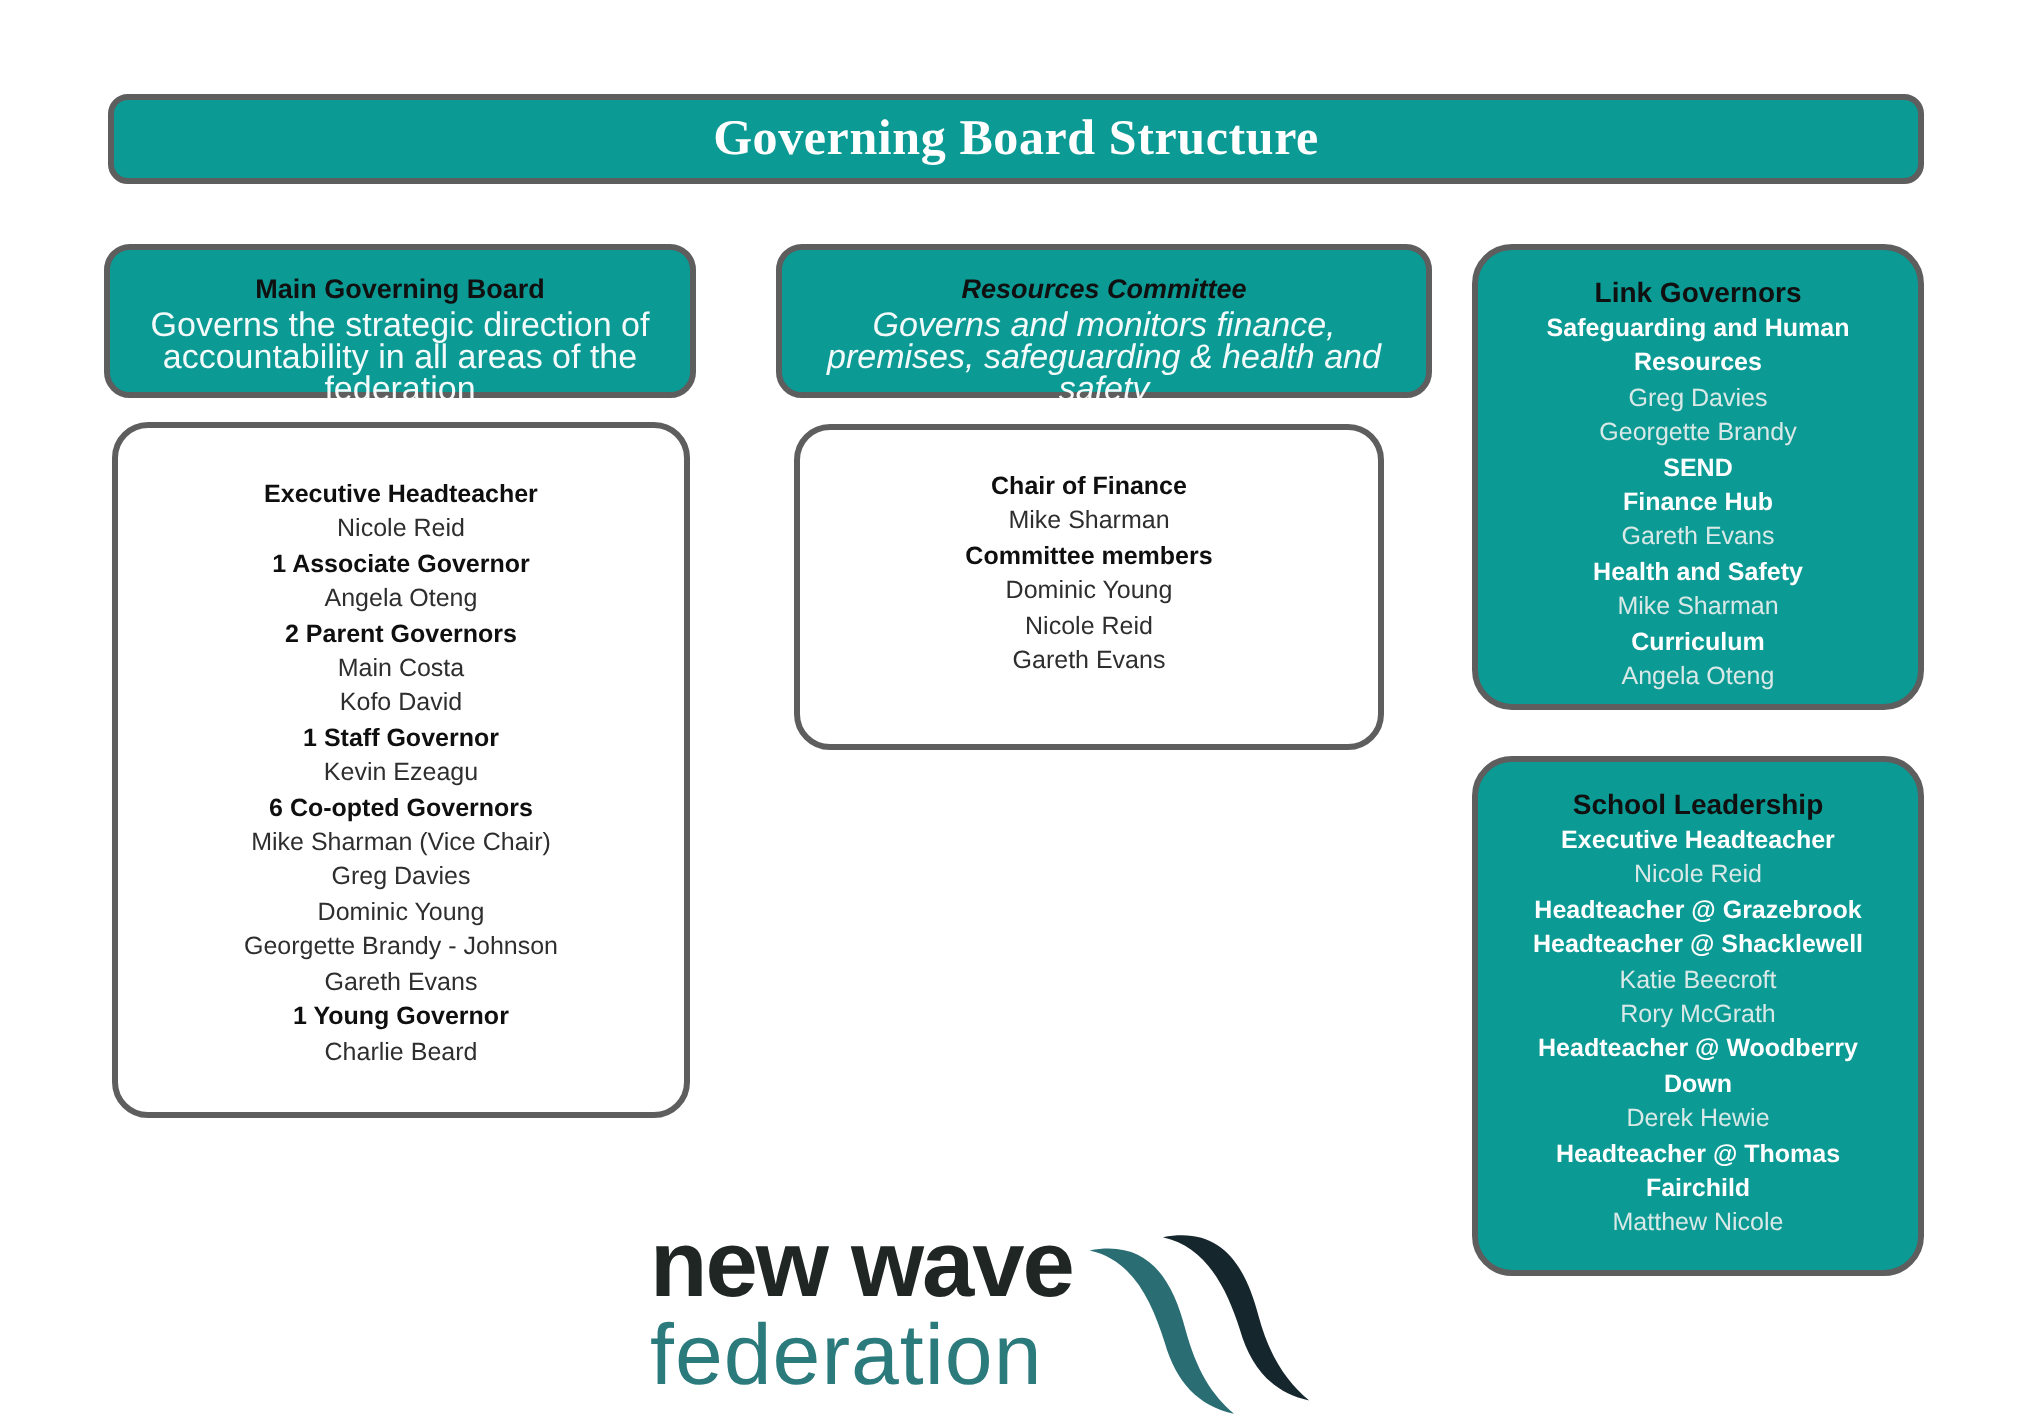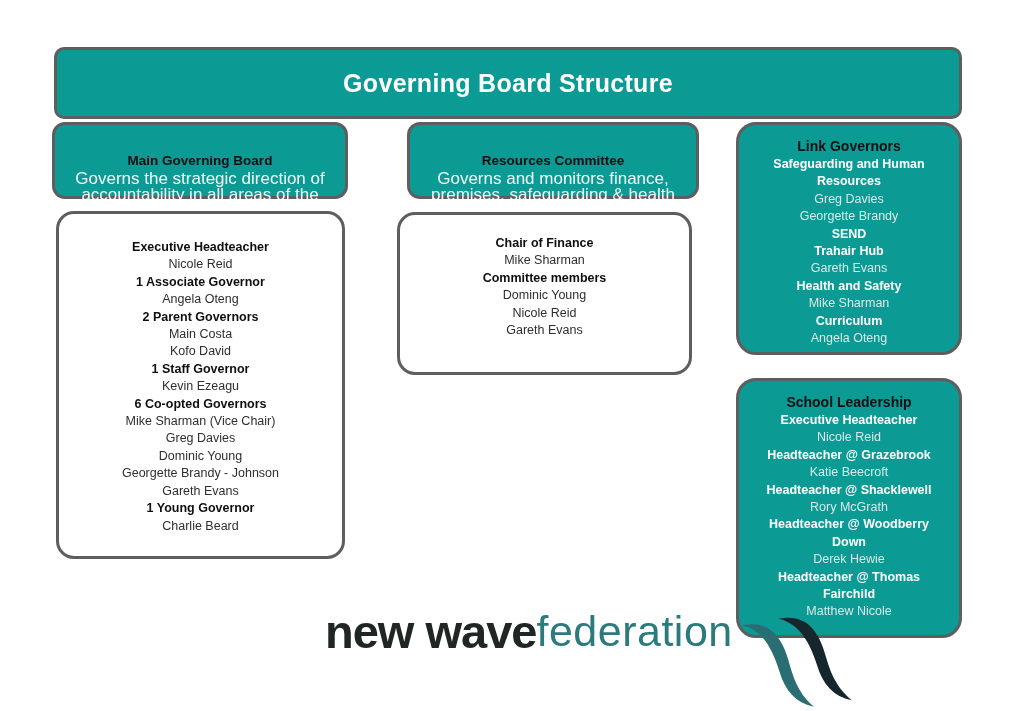--- a/index.html
+++ b/index.html
@@ -3,48 +3,48 @@
 <meta charset="utf-8">
 <style>
   html,body{margin:0;padding:0;background:#ffffff;}
   body{font-family:"Liberation Sans", sans-serif;}
   .canvas{position:relative;width:1017px;height:711px;background:#ffffff;overflow:hidden;}
 
   .box{position:absolute;box-sizing:border-box;border:3px solid #5e5e5e;}
   .teal{background:#0c9a94;}
   .white{background:#ffffff;}
 
-  .title-bar{left:54px;top:47px;width:908px;height:72px;border-radius:10px;
-    display:flex;align-items:center;justify-content:center;}
+  .title-bar{left:54px;top:47px;width:908px;height:45px;border-radius:10px;
+    display:flex;align-items:center;justify-content:center;font-family:Liberation Serif, serif;}
   .title-bar .t{color:#ffffff;font-weight:bold;font-size:25px;letter-spacing:.3px;}
 
   .hdr{border-radius:13px;padding:12px 10px 8px;text-align:center;}
-  .hdr .ht{color:#101010;font-weight:bold;font-size:13.5px;margin-bottom:3px;margin-top:16px;}
+  .hdr .ht{color:#101010;font-weight:bold;font-size:13.5px;margin-bottom:3px;}
   .hdr .hs{color:rgba(255,255,255,.95);font-size:17px;line-height:16px;}
 
   .hdr-main{left:52px;top:122px;width:296px;height:77px;}
-  .hdr-res{left:407px;top:122px;width:292px;height:77px;}
+  .hdr-res{left:388px;top:122px;width:328px;height:77px;font-style:italic;}
 
   .list-box{border-radius:18px;text-align:center;}
   .list-main{left:56px;top:211px;width:289px;height:348px;padding-top:25px;}
   .list-res{left:397px;top:212px;width:295px;height:163px;padding-top:20px;}
 
   .line{font-size:12.5px;line-height:17.4px;}
   .white .line{color:#2e2e2e;}
   .white .line.bold{color:#0f0f0f;font-weight:bold;}
 
   .side-box{border-radius:20px;text-align:center;padding:13px 14px 8px;}
   .side-link{left:736px;top:122px;width:226px;height:233px;}
   .side-school{left:736px;top:378px;width:226px;height:260px;}
   .side-box .bt{color:#101010;font-weight:bold;font-size:14px;margin-bottom:2px;}
   .side-box .line{color:#d9e9e7;}
   .side-box .line.bold{color:#ffffff;font-weight:bold;}
 
   .logo{position:absolute;left:325px;top:608px;display:flex;align-items:flex-start;}
-  .logo-text{display:flex;flex-direction:row;line-height:1;}
+  .logo-text{display:flex;flex-direction:column;line-height:1;}
   .logo-l1{color:#202624;font-weight:bold;font-size:47px;letter-spacing:-1px;}
   .logo-l2{color:#2b7a7c;font-weight:normal;font-size:43px;letter-spacing:.5px;margin-top:2px;}
   .logo-mark{margin-left:6px;margin-top:2px;}
 </style>
 </head>
 <body>
 
 <div class="canvas">
 
   <div class="box teal title-bar">
@@ -90,37 +90,37 @@
       <div class="line">Gareth Evans</div>
     </div>
 
   <div class="box teal side-box side-link">
     <div class="bt">Link Governors</div>
     <div>
         <div class="line bold">Safeguarding and Human Resources</div>
         <div class="line">Greg Davies</div>
         <div class="line">Georgette Brandy</div>
         <div class="line bold">SEND</div>
-        <div class="line bold">Trahair Hub</div>
+        <div class="line bold">Finance Hub</div>
         <div class="line">Gareth Evans</div>
         <div class="line bold">Health and Safety</div>
         <div class="line">Mike Sharman</div>
         <div class="line bold">Curriculum</div>
         <div class="line">Angela Oteng</div>
       </div>
   </div>
 
   <div class="box teal side-box side-school">
     <div class="bt">School Leadership</div>
     <div>
         <div class="line bold">Executive Headteacher</div>
         <div class="line">Nicole Reid</div>
         <div class="line bold">Headteacher @ Grazebrook</div>
+        <div class="line bold">Headteacher @ Shacklewell</div>
         <div class="line">Katie Beecroft</div>
-        <div class="line bold">Headteacher @ Shacklewell</div>
         <div class="line">Rory McGrath</div>
         <div class="line bold">Headteacher @ Woodberry Down</div>
         <div class="line">Derek Hewie</div>
         <div class="line bold">Headteacher @ Thomas Fairchild</div>
         <div class="line">Matthew Nicole</div>
       </div>
   </div>
 
   <div class="logo">
     <div class="logo-text">

